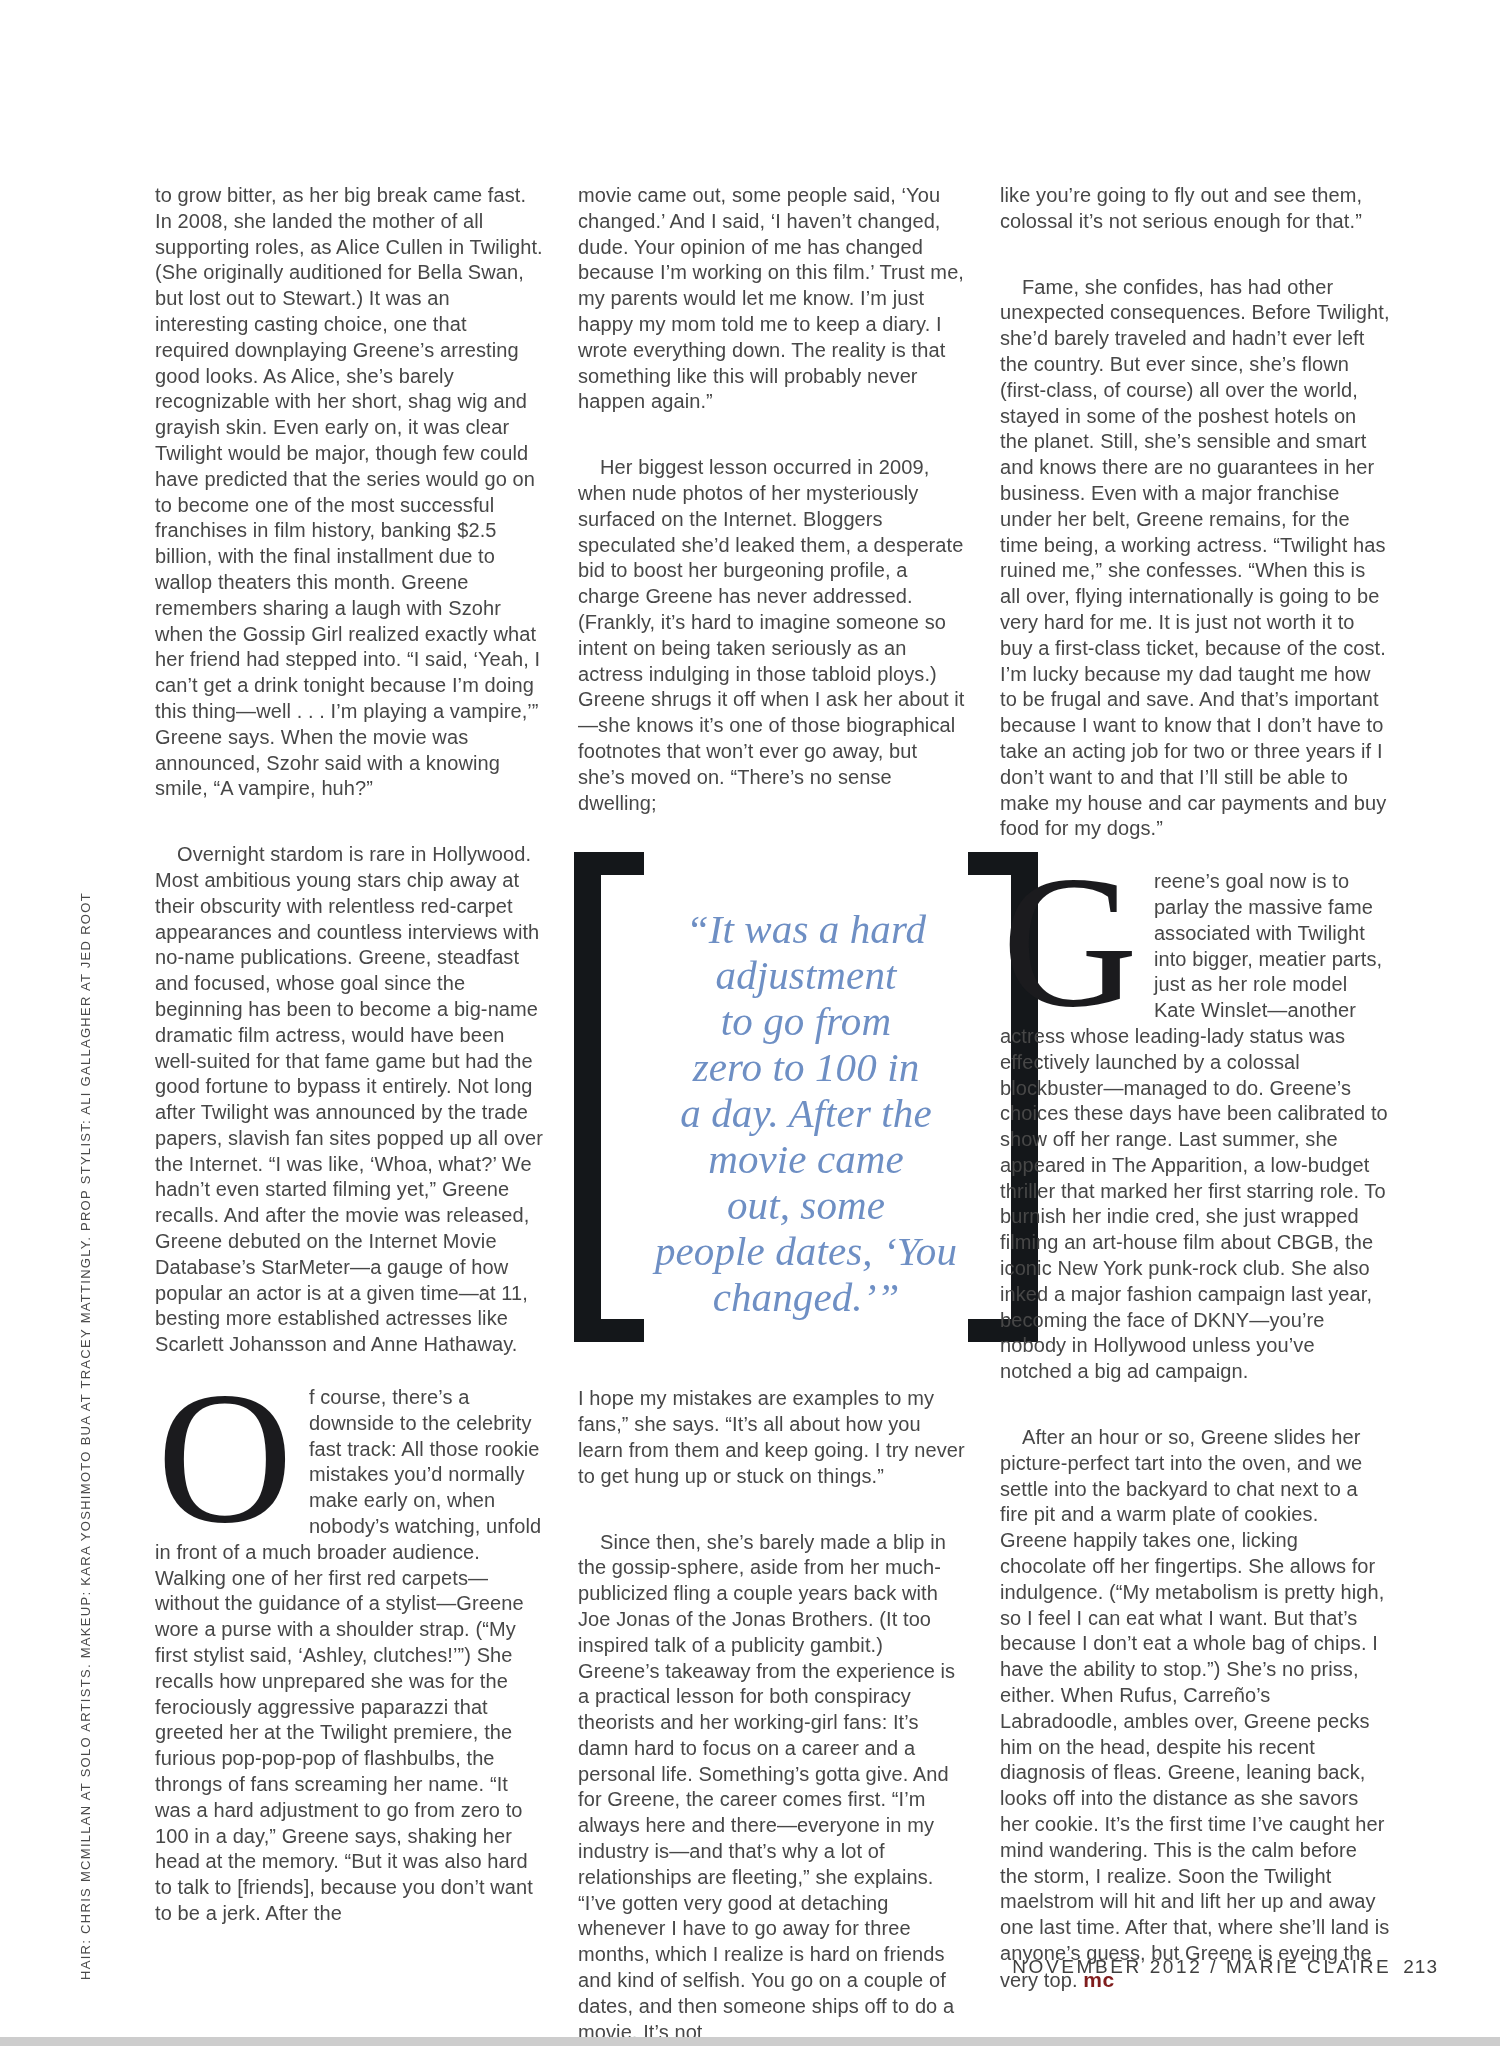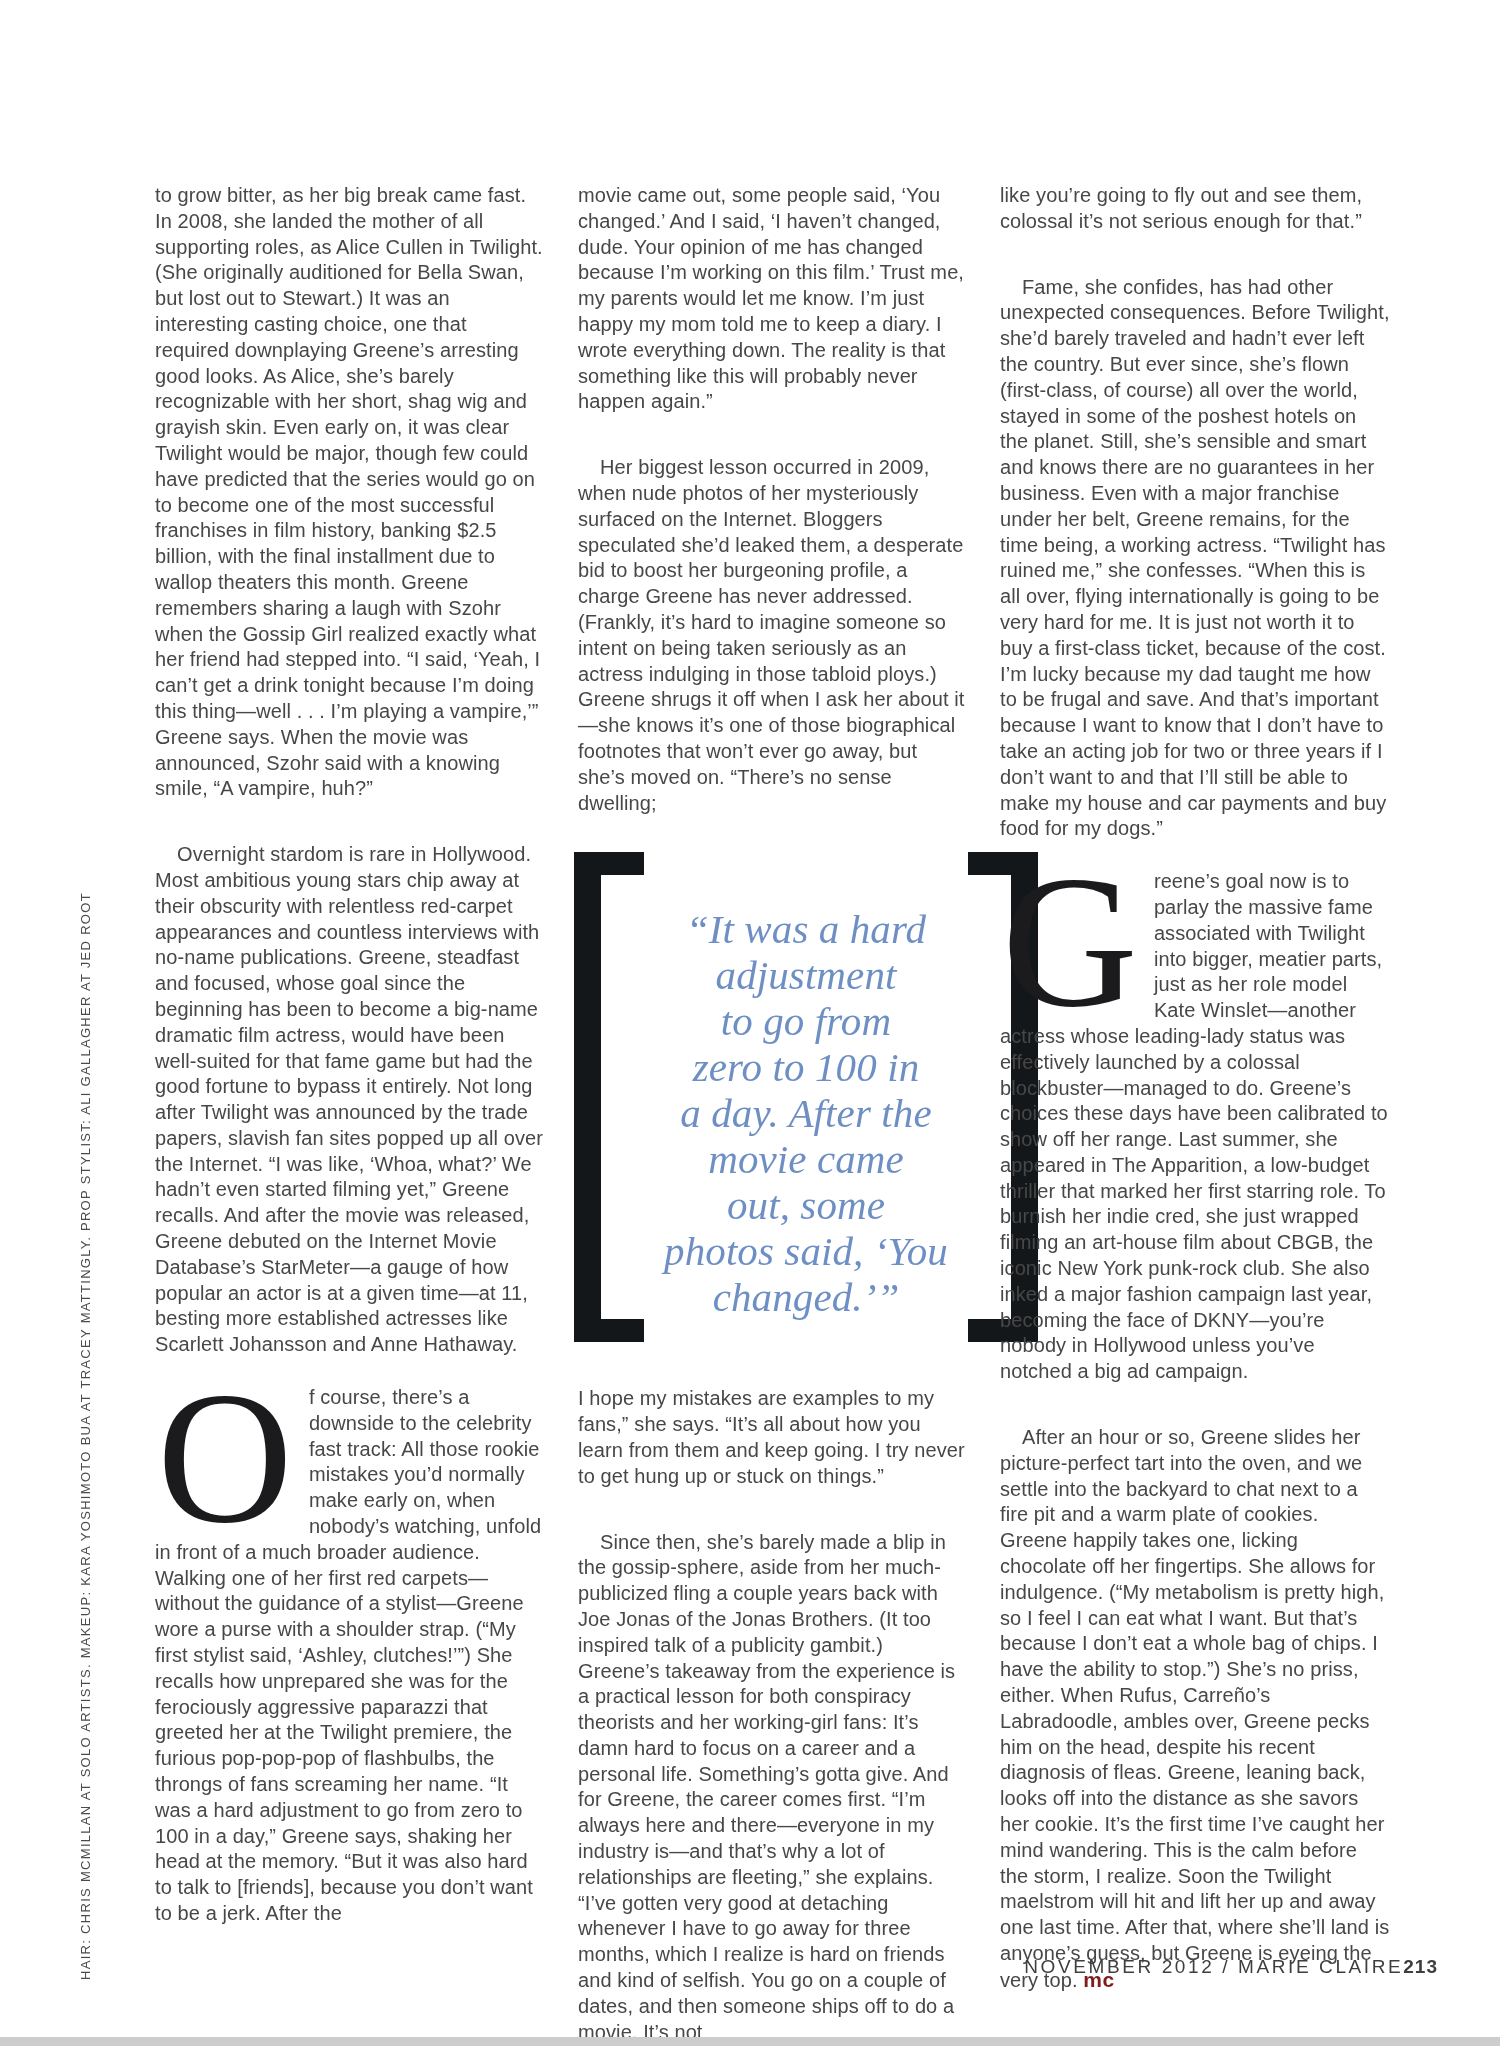--- a/index.html
+++ b/index.html
@@ -83,21 +83,21 @@
     white-space:nowrap;
   }
   
   .footer {
     position:absolute;
     top:1956px; right:62px;
     font-size:19px;
     letter-spacing:2.6px;
     color:#3e3e3e;
   }
-  .footer .page-num { font-weight:700; margin-left:0; letter-spacing:1px; }
+  .footer .page-num { font-weight:400; margin-left:12px; letter-spacing:1px; }
   
   .bottom-strip {
     position:absolute;
     left:0; right:0; top:2037px; height:9px;
     background:#cdcdcd;
   }
 </style>
 </head>
 <body>
 
@@ -119,21 +119,21 @@
       <div class="bracket bracket-left"></div>
       <div class="bracket bracket-right"></div>
       <div class="quote-text">
         <div>“It was a hard</div>
         <div>adjustment</div>
         <div>to go from</div>
         <div>zero to 100 in</div>
         <div>a day. After the</div>
         <div>movie came</div>
         <div>out, some</div>
-        <div>photos said, ‘You</div>
+        <div>people dates, ‘You</div>
         <div>changed.’”</div>
       </div>
     </div>
 
     <p>I hope my mistakes are examples to my fans,” she says. “It’s all about how you learn from them and keep going. I try never to get hung up or stuck on things.”</p>
     <p class="indent">Since then, she’s barely made a blip in the gossip-sphere, aside from her much-publicized fling a couple years back with Joe Jonas of the Jonas Brothers. (It too inspired talk of a publicity gambit.) Greene’s takeaway from the experience is a practical lesson for both conspiracy theorists and her working-girl fans: It’s damn hard to focus on a career and a personal life. Something’s gotta give. And for Greene, the career comes first. “I’m always here and there—everyone in my industry is—and that’s why a lot of relationships are fleeting,” she explains. “I’ve gotten very good at detaching whenever I have to go away for three months, which I realize is hard on friends and kind of selfish. You go on a couple of dates, and then someone ships off to do a movie. It’s not</p>
   </div>
 
   <div class="col" id="col3">
     <p>like you’re going to fly out and see them, colossal it’s not serious enough for that.”</p>

